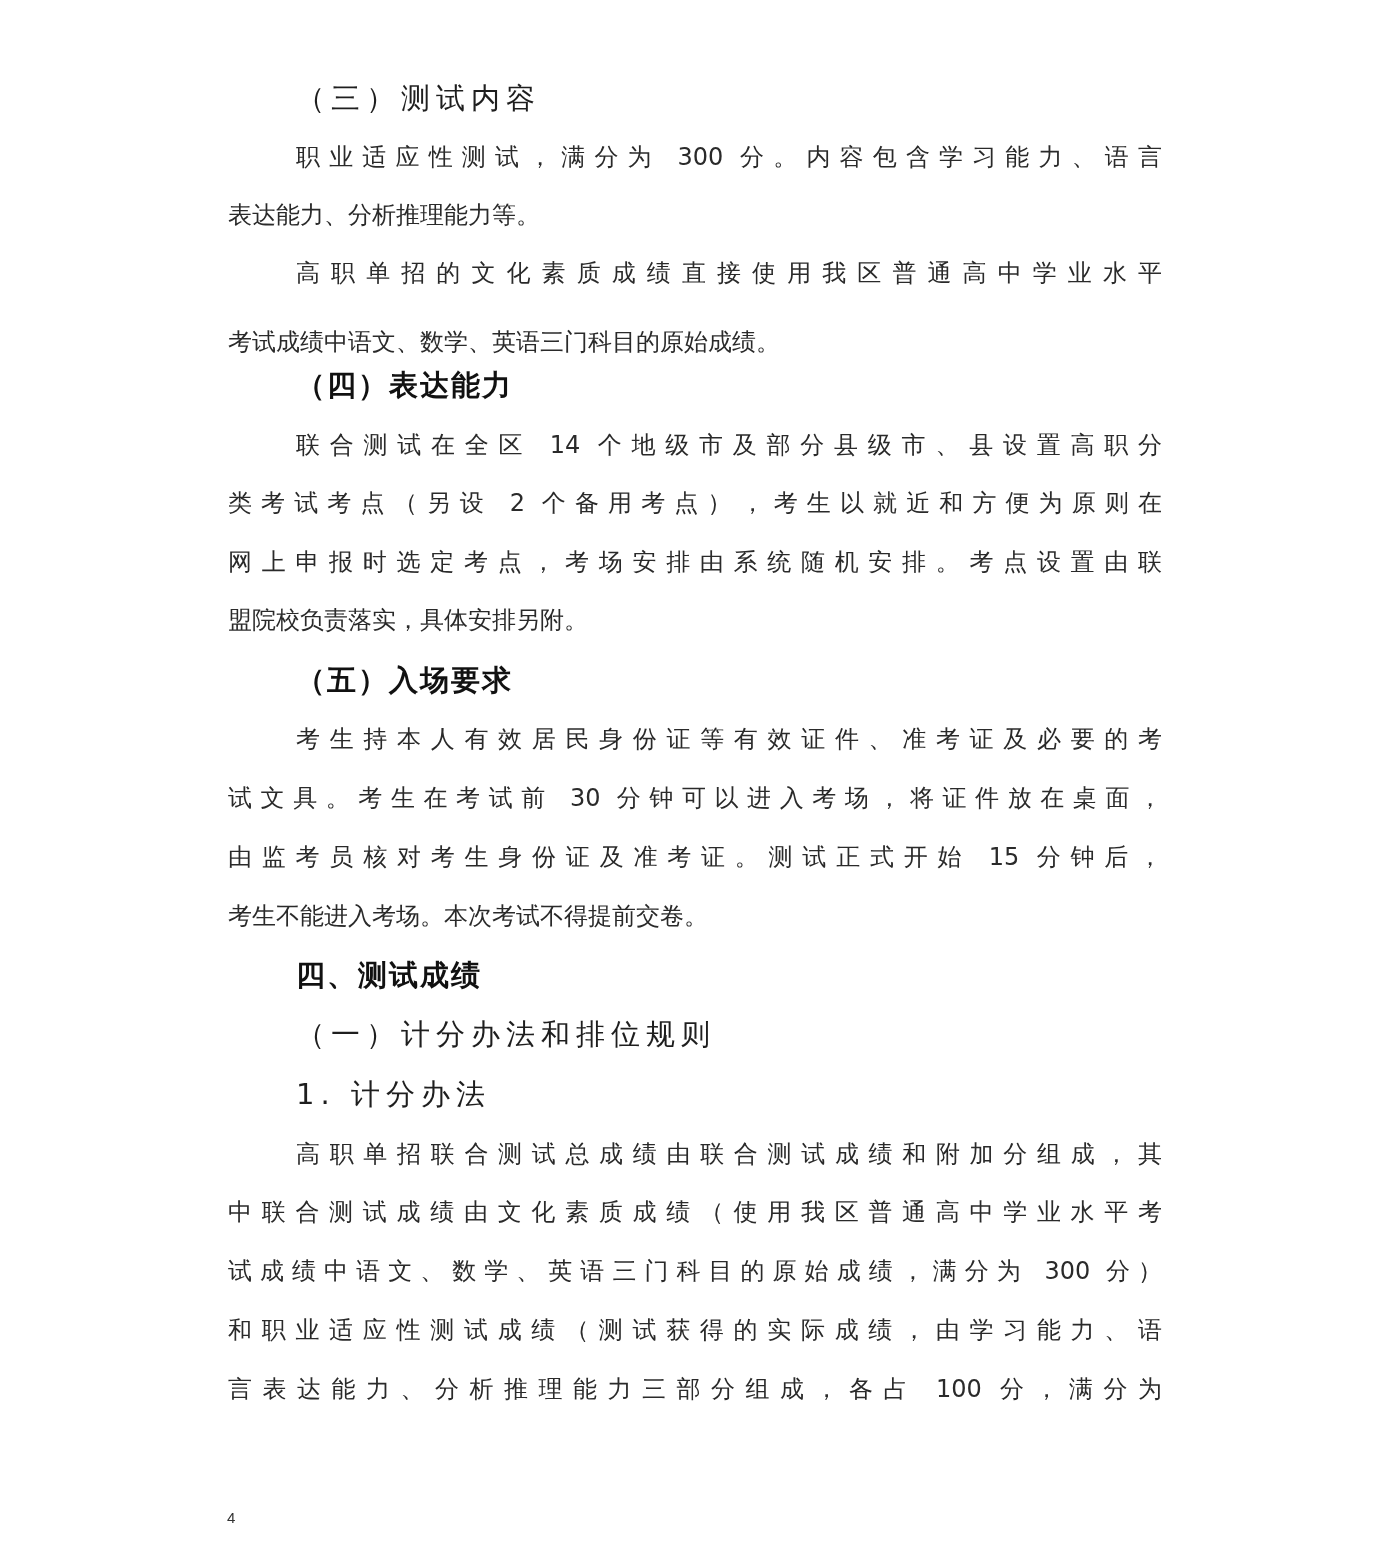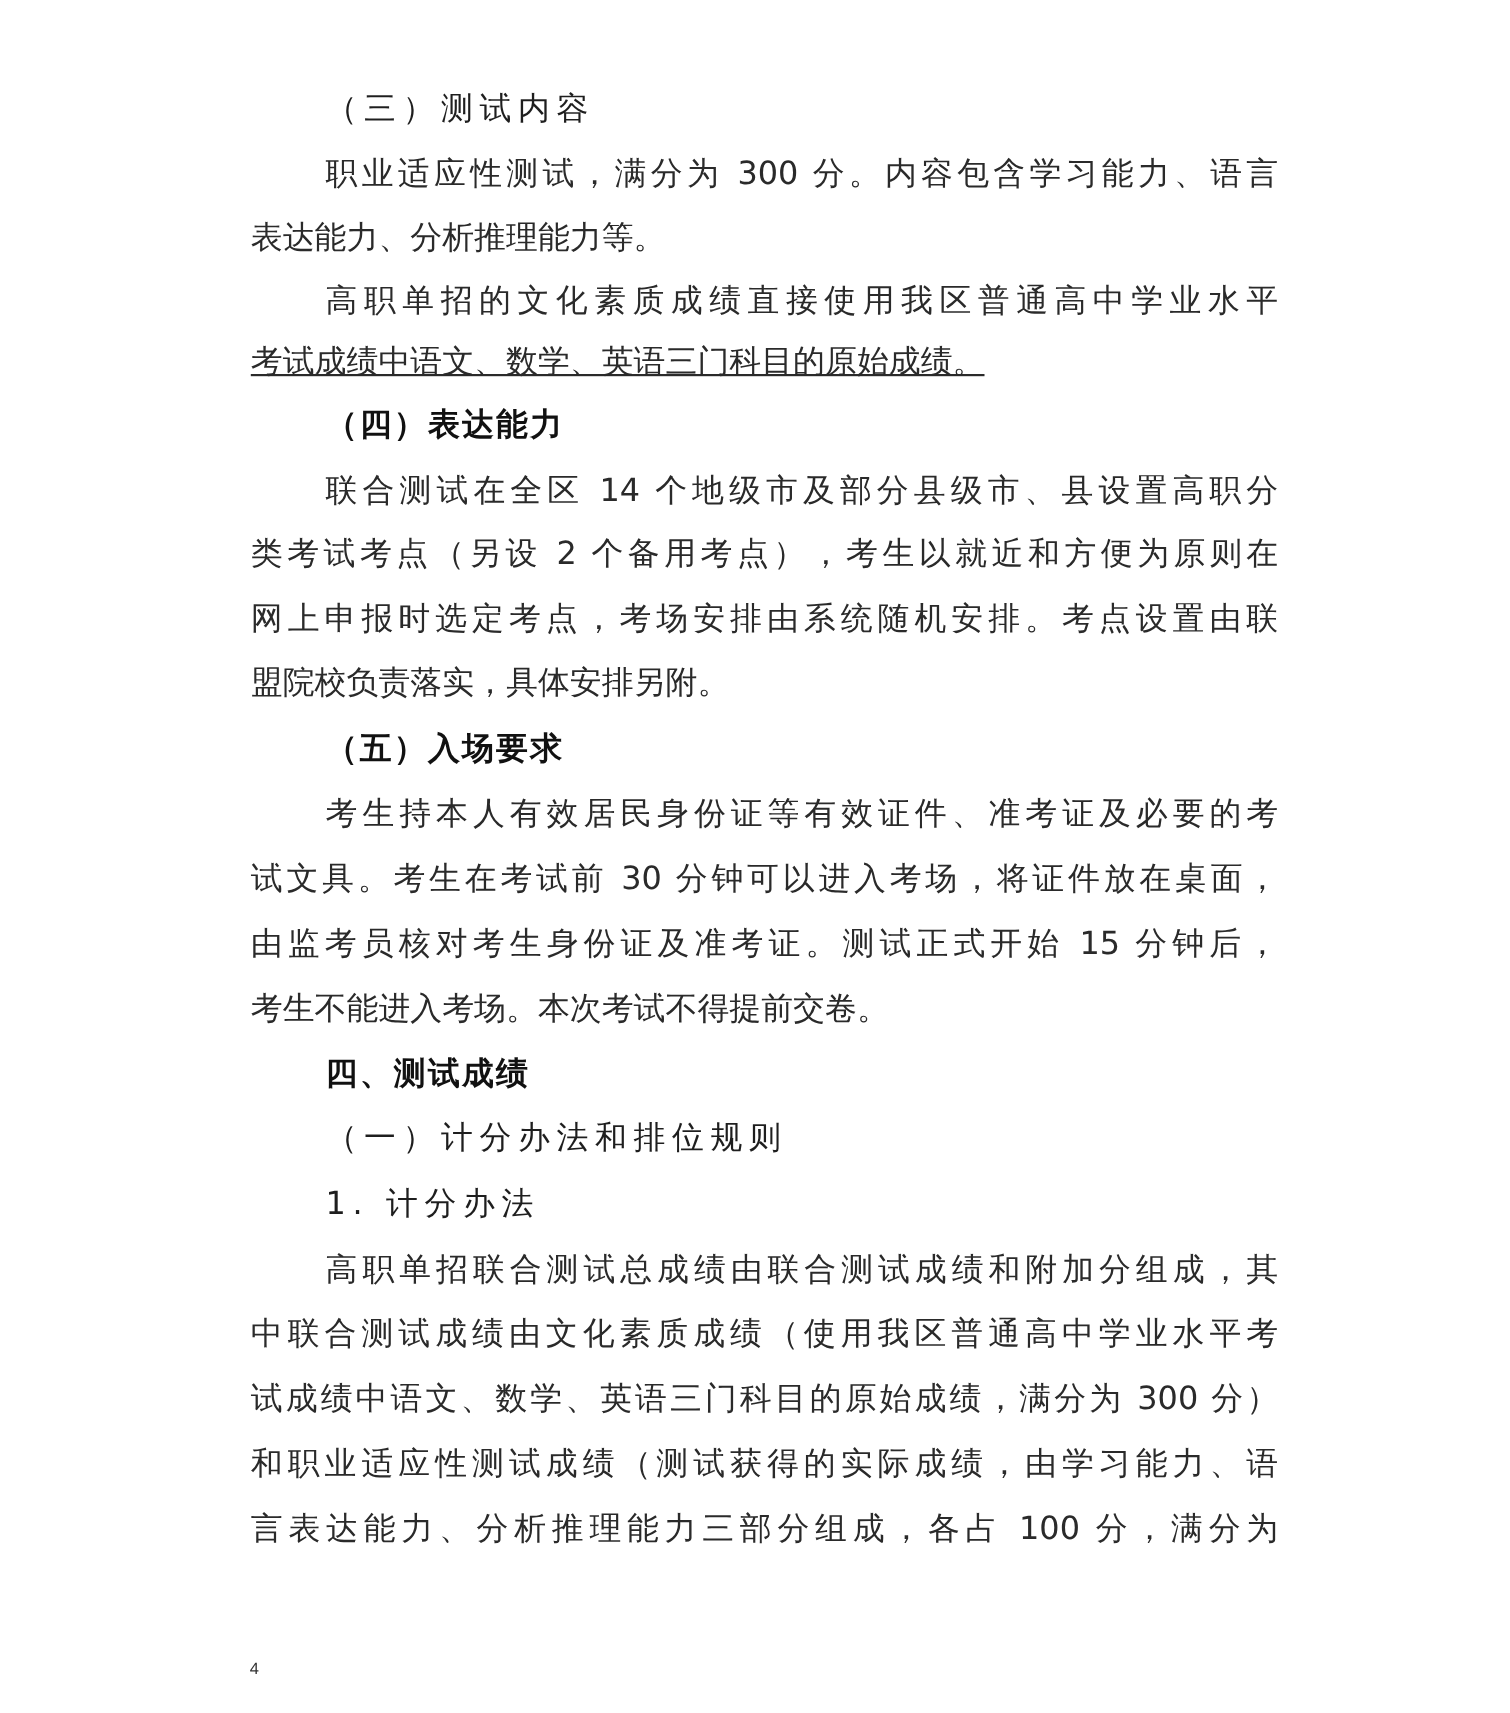--- a/index.html
+++ b/index.html
@@ -21,21 +21,21 @@
       top: 0;
       width: 1373px;
       height: 1110px;
       background: #ffffff;
     }
     .line {
       position: absolute;
       left: 228px;
       width: 934px;
       height: 40px;
-      font-size: 29px;
+      font-size: 24px;
       line-height: 40px;
       white-space: nowrap;
       color: #2a2a2a;
       text-align: justify;
       text-align-last: justify;
       letter-spacing: 0;
     }
     .line.last {
       text-align-last: left;
     }
@@ -72,21 +72,21 @@
   </style>
 </head>
 <body>
 
 <div class="page">
 
   <div class="heading light" style="top:78px;">（三）测试内容</div>
   <div class="line indent" style="top:137px;">职业适应性测试，满分为 300 分。内容包含学习能力、语言</div>
   <div class="line last" style="top:195px;">表达能力、分析推理能力等。</div>
   <div class="line indent" style="top:253px;">高职单招的文化素质成绩直接使用我区普通高中学业水平</div>
-  <div class="line last" style="top:308px;text-decoration:underline;">考试成绩中语文、数学、英语三门科目的原始成绩。</div>
+  <div class="line last" style="top:322px;">考试成绩中语文、数学、英语三门科目的原始成绩。</div>
 
   <div class="heading bold" style="top:365px;">（四）表达能力</div>
   <div class="line indent" style="top:425px;">联合测试在全区 14 个地级市及部分县级市、县设置高职分</div>
   <div class="line" style="top:483px;">类考试考点（另设 2 个备用考点），考生以就近和方便为原则在</div>
   <div class="line last" style="top:600px;">盟院校负责落实，具体安排另附。</div>
   <div class="line" style="top:542px;">网上申报时选定考点，考场安排由系统随机安排。考点设置由联</div>
 
   <div class="heading bold" style="top:660px;">（五）入场要求</div>
   <div class="line indent" style="top:719px;">考生持本人有效居民身份证等有效证件、准考证及必要的考</div>
   <div class="line" style="top:778px;">试文具。考生在考试前 30 分钟可以进入考场，将证件放在桌面，</div>

